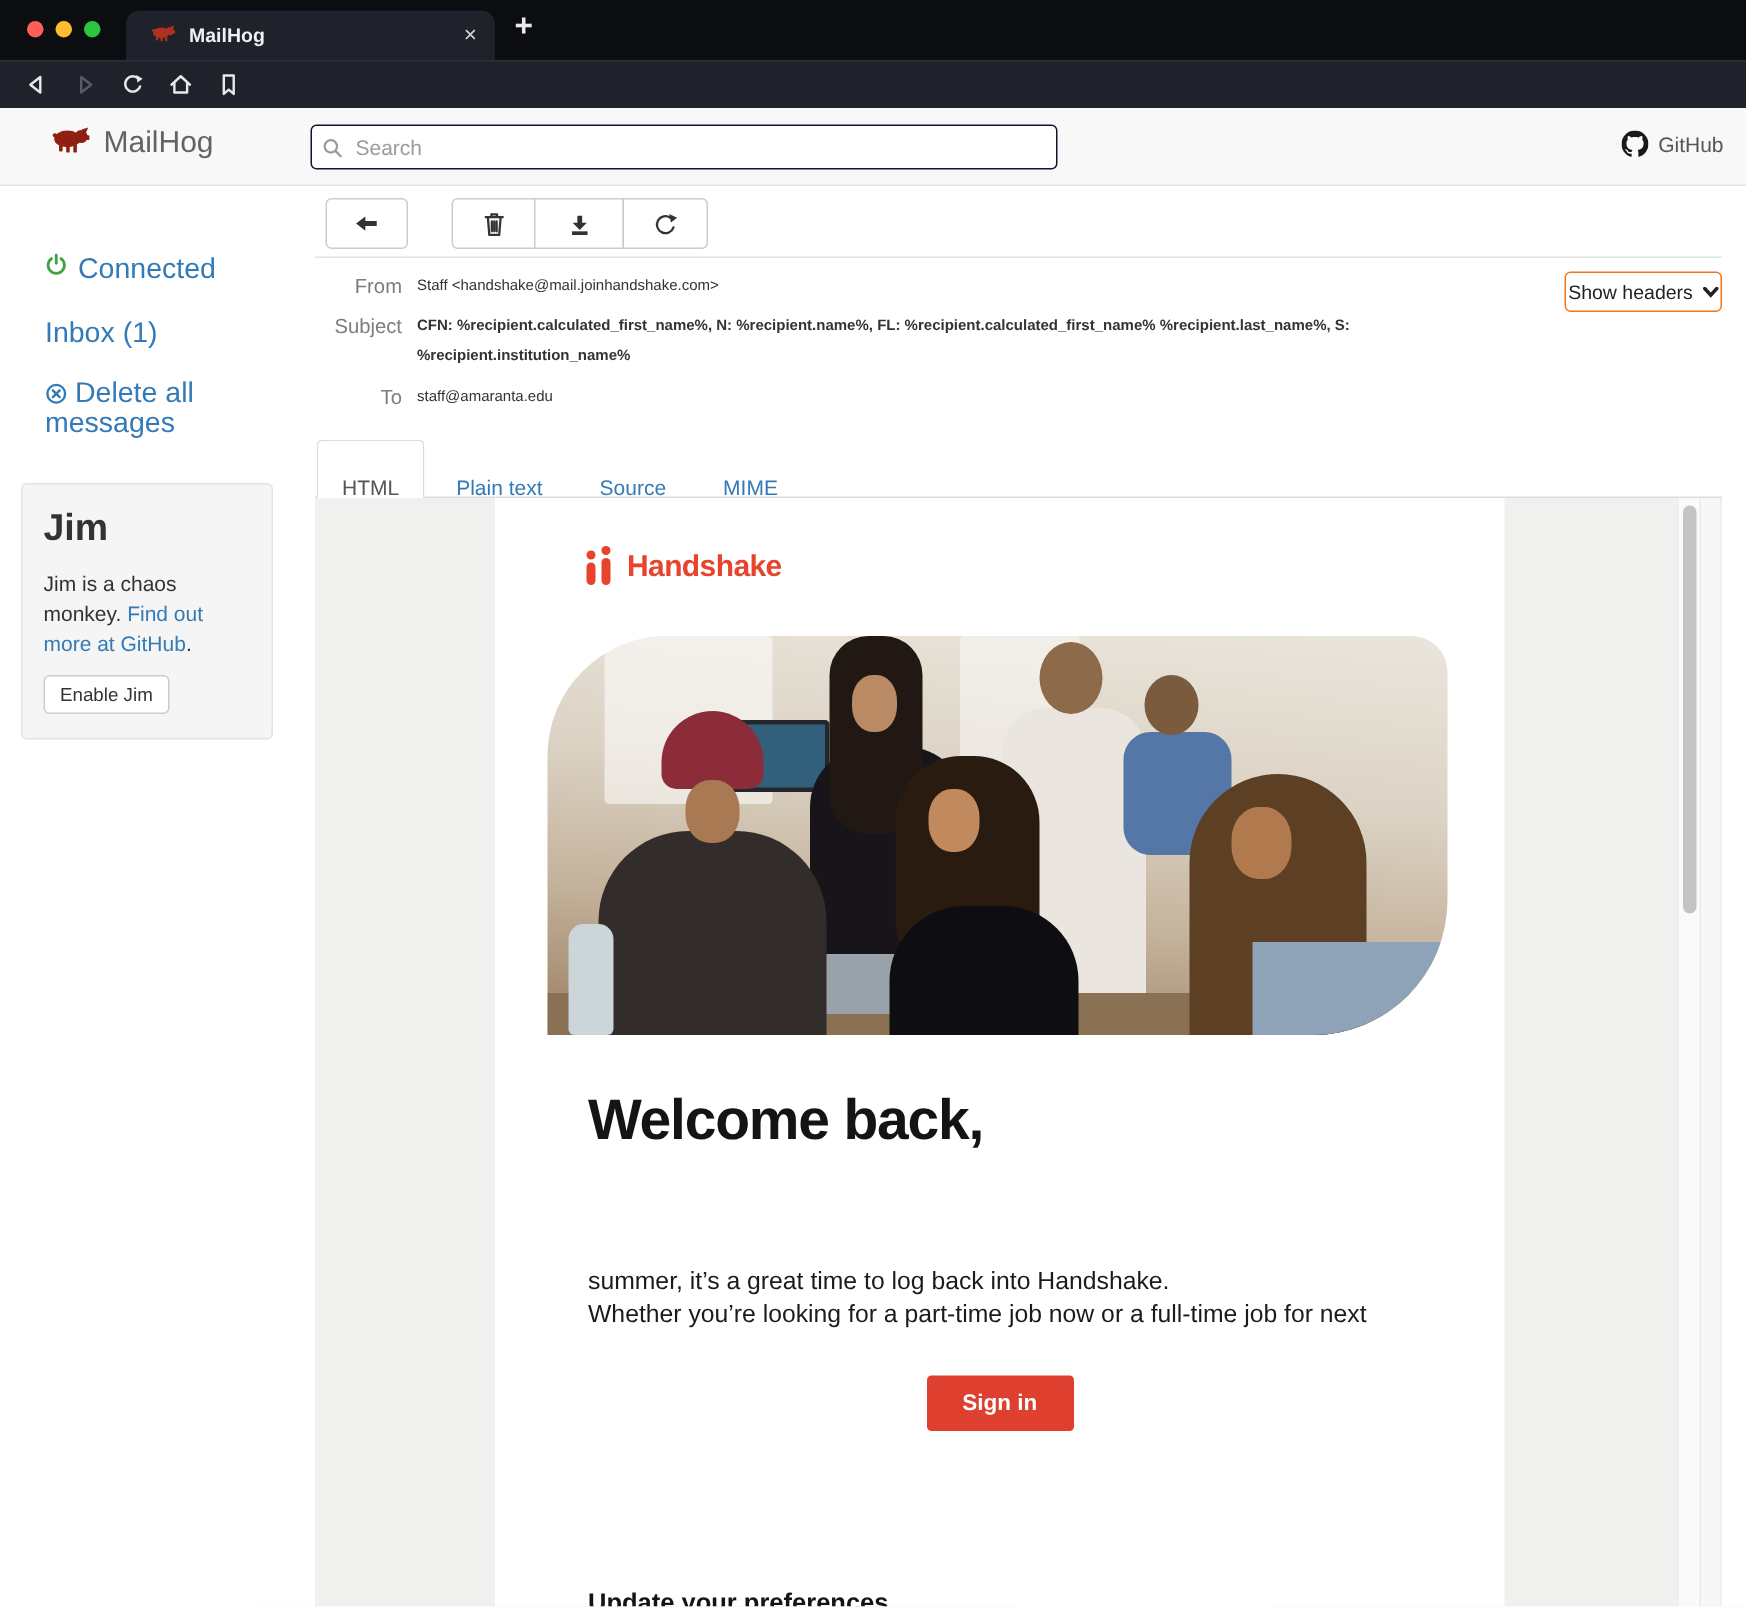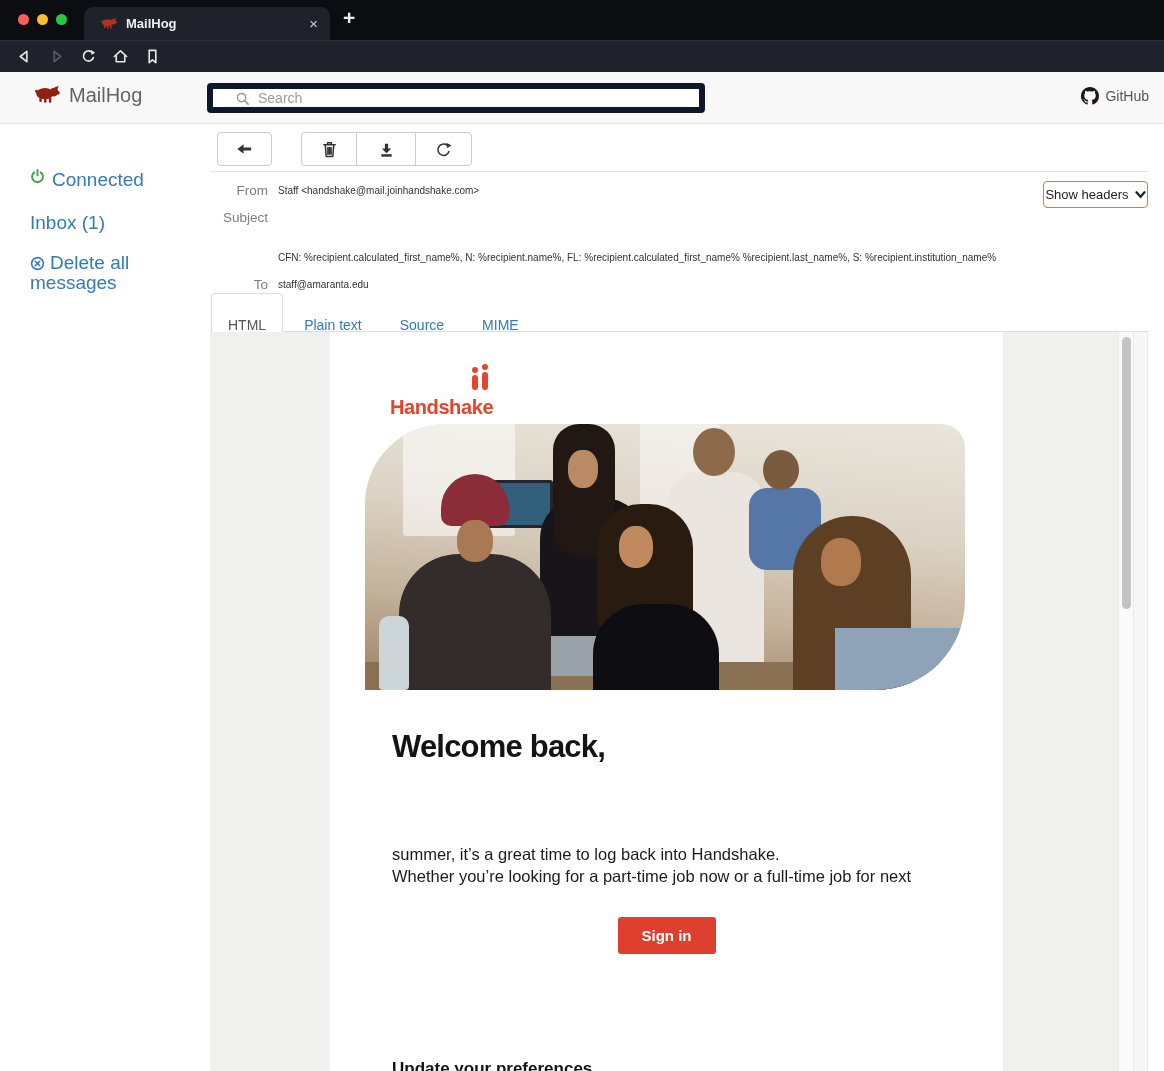--- a/index.html
+++ b/index.html
@@ -25,21 +25,21 @@
   .bnav-ic.dim svg{stroke:#575b64;}
   .urlbar{position:absolute; left:173px; top:45px; width:718px; height:23px; background:#34373f; border-radius:5px; display:flex; align-items:center; padding:0 10px; gap:9px;}
   .info-badge{width:14px; height:14px; border-radius:50%; background:#7e828a; color:#1f222a; font-size:10px; font-weight:bold; display:flex; align-items:center; justify-content:center;}
   .url-host{color:#f7f8f9; font-size:13px; font-weight:bold;}
   .url-port{color:#8f939b; font-size:13px;}
 
   
   .app-header{position:absolute; left:0; top:72px; width:1164px; height:52px; background:#f8f8f8; border-bottom:1px solid #e5e5e5;}
   .brand{position:absolute; left:33px; top:12px; display:flex; align-items:center; gap:9px;}
   .brand-name{font-size:20px; color:#636363;}
-  .searchbox{position:absolute; left:207px; top:11px; width:498px; height:30px; background:#fff; border:6px solid #0f172a; border-radius:4px; display:flex; align-items:center; padding:0 22px; gap:8px;}
+  .searchbox{position:absolute; left:207px; top:11px; width:498px; height:30px; background:#fff; border:1px solid #0f172a; border-radius:4px; display:flex; align-items:center; padding:0 6px; gap:8px;}
   .searchbox svg{stroke:#9a9a9a; fill:none; stroke-width:1.6; stroke-linecap:round;}
   .searchbox input{border:none; outline:none; font-size:14px; color:#444; flex:1; font-family:"Liberation Sans",sans-serif; background:transparent;}
   .searchbox input::placeholder{color:#9b9b9b;}
   .gh-link{position:absolute; right:15px; top:15px; display:flex; align-items:center; gap:6px; color:#565656; font-size:14px; text-decoration:none;}
 
   
   .sidebar{position:absolute; left:0; top:125px; width:210px; height:946px; background:#fff;}
   .side-link{display:flex; align-items:flex-start; gap:7px; color:var(--link-blue); font-size:19px; cursor:pointer;}
   .side-link.connected{position:absolute; left:30px; top:44px;}
   .side-link.inbox{position:absolute; left:30px; top:87px;}
@@ -59,31 +59,31 @@
   .btn-back{position:absolute; left:7px; top:7px; width:55px;}
   .btn-delete{position:absolute; left:91px; top:7px; width:56px; border-radius:4px 0 0 4px;}
   .btn-download{position:absolute; left:146px; top:7px; width:60px; border-radius:0;}
   .btn-release{position:absolute; left:205px; top:7px; width:57px; border-radius:0 4px 4px 0;}
   .toolbar-divider{position:absolute; left:0; top:46px; width:938px; border-bottom:1px solid #e4e4e4;}
   .show-headers{position:absolute; left:833px; top:56px; width:105px; height:27px; background:#fff; border:1px solid #f97316; border-radius:4px; font-size:13px; color:#222; display:flex; align-items:center; justify-content:center; gap:6px; font-family:"Liberation Sans",sans-serif;}
   .show-headers svg{stroke:#222; fill:none; stroke-width:2.6; stroke-linecap:round;}
   .hdr-rows{position:absolute; left:0; top:56px; width:830px; display:grid; grid-template-columns:58px 720px; column-gap:10px; row-gap:7px;}
   .hdr-label{color:#7d7d7d; font-size:13.5px; text-align:right; line-height:20px;}
   .hdr-value{color:#333; font-size:10px; line-height:20px; word-wrap:break-word;}
-  .hdr-value.bold{font-weight:normal;margin-top:40px;}
+  .hdr-value.bold{font-weight:bold;}
 
   
   .msg-tabs{position:absolute; left:0; top:168px; width:938px; height:39px; border-bottom:1px solid #ddd; display:flex; padding-left:1px;}
   .mtab{font-size:14px; padding:23px 16px; height:39px; color:var(--link-blue); cursor:pointer; border:1px solid transparent; margin-right:4px;}
   .mtab.active{background:#fff; color:#555; border:1px solid #ddd; border-bottom:1px solid #fff; border-radius:4px 4px 0 0;}
 
   
   .preview{position:absolute; left:0; top:207px; width:908px; height:739px; background:#f0f0ee; overflow:hidden;}
   .email-card{position:absolute; left:120px; top:0; width:673px; height:739px; background:#fff;}
-  .hs-logo{position:absolute; left:60px; top:34px; display:flex; align-items:flex-end; gap:6px; color:var(--handshake-red);flex-direction:column;}
+  .hs-logo{position:absolute; left:60px; top:34px; display:flex; align-items:flex-end; gap:6px; color:var(--handshake-red);}
   .hs-mark{position:relative; width:22px; height:24px;}
   .hs-mark i{position:absolute; background:var(--handshake-red); border-radius:3px;}
   .hs-mark .s1{left:1px; top:9px; width:6px; height:15px;}
   .hs-mark .s2{left:11px; top:6px; width:6px; height:18px;}
   .hs-mark .d1{left:1px; top:1px; width:6px; height:6px; border-radius:50%;}
   .hs-mark .d2{left:11px; top:-2px; width:6px; height:6px; border-radius:50%;}
   .hs-word{font-size:20px; font-weight:800; letter-spacing:-0.4px;}
   .photo{position:absolute; left:35px; top:92px; width:600px; height:266px; border-radius:80px 24px 90px 0; overflow:hidden;
          background:linear-gradient(185deg,#eae5dc 0%,#dcd3c5 38%,#c4b29b 68%,#997f63 100%);}
   .photo div{position:absolute;}
@@ -102,21 +102,21 @@
   .ph-hair3{left:232px; top:80px; width:96px; height:152px; background:#2a1b10; border-radius:44px;}
   .ph-face3{left:254px; top:102px; width:34px; height:42px; background:#c08a5e; border-radius:45%;}
   .ph-body3{left:228px; top:180px; width:126px; height:86px; background:#0e0e12; border-radius:50px 50px 0 0;}
   .ph-head4{left:328px; top:4px; width:42px; height:48px; background:#8d6a49; border-radius:50%;}
   .ph-body4{left:303px; top:48px; width:96px; height:218px; background:#eae5de; border-radius:30px 30px 0 0;}
   .ph-head5{left:398px; top:26px; width:36px; height:40px; background:#7a5b3e; border-radius:50%;}
   .ph-body5{left:384px; top:64px; width:72px; height:82px; background:#5577a8; border-radius:18px;}
   .ph-hair6{left:428px; top:92px; width:118px; height:174px; background:#5d3f24; border-radius:60px 60px 0 0;}
   .ph-face6{left:456px; top:114px; width:40px; height:48px; background:#b07a4e; border-radius:45%;}
   .ph-body6{left:470px; top:204px; width:130px; height:62px; background:#8fa3b8;}
-  .email-headline{position:absolute; left:62px; top:396px; font-size:31px; line-height:38px; font-weight:800; letter-spacing:-0.8px; color:#141414;}
+  .email-headline{position:absolute; left:62px; top:396px; font-size:38px; line-height:38px; font-weight:800; letter-spacing:-0.8px; color:#141414;}
   .email-headline span{display:block;}
   .email-para{position:absolute; left:62px; top:512px; width:545px; font-size:16.5px; line-height:21.5px; color:#1b1b1b;}
   .email-para span{display:block;}
   .cta-wrap{position:absolute; left:0; top:585px; width:673px; text-align:center;}
   .cta-btn{display:inline-block; background:var(--cta-red); color:#fff; font-size:15px; font-weight:bold; padding:10px 24px; border-radius:3px; border:none; font-family:"Liberation Sans",sans-serif;}
   .email-h3{position:absolute; left:62px; top:663px; font-size:21.5px; font-weight:800; letter-spacing:-0.4px; color:#141414;}
   .email-tip{position:absolute; left:62px; top:727px; font-size:17px; font-weight:800; color:#141414;}
 
   
   .sb-track1{position:absolute; left:908px; top:207px; width:15px; height:739px; background:#fafafa; border-left:1px solid #ececec;}
@@ -232,20 +232,27 @@
     </div>
     <div class="side-link inbox">
       <span>Inbox (1)</span>
     </div>
     <div class="side-link delete">
       <svg width="15" height="15" viewBox="0 0 16 16" style="stroke:var(--link-blue); fill:none; stroke-width:1.7; stroke-linecap:round;">
           <circle cx="8" cy="8" r="6.3"></circle>
           <line x1="5.6" y1="5.6" x2="10.4" y2="10.4"></line>
           <line x1="10.4" y1="5.6" x2="5.6" y2="10.4"></line>
         </svg><span>Delete all messages</span>
+    </div>
+    <div class="jim-panel">
+      <div class="jim-title">Jim</div>
+      <div class="jim-text">
+        <span>Jim is a chaos monkey. </span><span class="jim-link">Find out more at GitHub</span><span class="jim-dot">.</span>
+      </div>
+      <button class="jim-btn">Enable Jim</button>
     </div>
   </div>
 
   <div class="content">
 
     <div class="tbtn btn-back">
       <svg width="19" height="16" viewBox="0 0 20 16">
           <polygon points="9,3 9,6.3 17,6.3 17,9.7 9,9.7 9,13 2.5,8" fill="#333" stroke="none"></polygon>
         </svg>
     </div>

